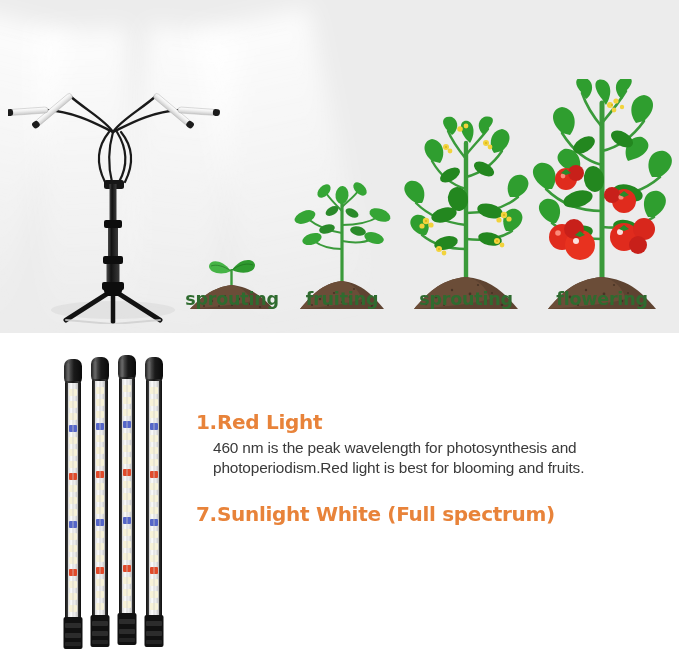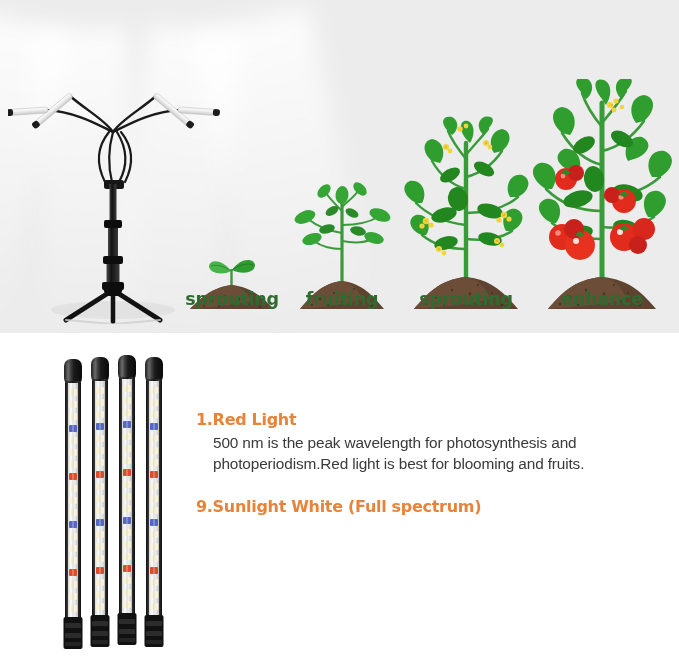--- a/index.html
+++ b/index.html
@@ -114,21 +114,21 @@
 
   .text-col {
     position: absolute;
     left: 196px;
     top: 78px;
     width: 462px;
   }
 
   .sec-title {
     font-family: "DejaVu Sans", "Liberation Sans", sans-serif;
-    font-size: 16px;
+    font-size: 20px;
     font-weight: bold;
     color: #e8833a;
     line-height: 1.15;
     margin: 0 0 4px 0;
     letter-spacing: -0.3px;
   }
   .sec-body {
     font-family: "Liberation Sans", sans-serif;
     font-size: 15.4px;
     color: #3a3a3a;
@@ -474,21 +474,21 @@
               <circle cx="94" cy="222" r="1.2"></circle>
             <circle cx="32" cy="225" r="1.2"></circle>
               <circle cx="112" cy="226" r="1.3"></circle>
             <circle cx="66" cy="223" r="1.2"></circle>
               <circle cx="50" cy="226" r="1.1"></circle>
             <circle cx="86" cy="206" r="1.1"></circle>
               <circle cx="100" cy="214" r="1"></circle>
           </g>
         </svg>
       </div>
-      <div class="stage-label" style="left:528px; width:148px;">enhance</div>
+      <div class="stage-label" style="left:528px; width:148px;">flowering</div>
 
     </div>
   </div>
 
   <div class="bottom-panel">
 
     <div class="bars-wrap">
       <svg width="125" height="300" viewBox="0 0 125 300">
         <defs>
           <linearGradient id="barbody" x1="0" y1="0" x2="1" y2="0">
@@ -555,23 +555,23 @@
         <use href="#ledbar" x="29" y="2" width="22" height="290"></use>
         <use href="#ledbar" x="56" y="0" width="22" height="290"></use>
         <use href="#ledbar" x="83" y="2" width="22" height="290"></use>
       </svg>
     </div>
 
     <div class="text-col">
 
       <div>
         <h2 class="sec-title">1.Red Light</h2>
-        <p class="sec-body">500 nm is the peak wavelength for photosynthesis and photoperiodism.Red light is best for blooming and fruits.</p>
+        <p class="sec-body">460 nm is the peak wavelength for photosynthesis and photoperiodism.Red light is best for blooming and fruits.</p>
       </div>
 
       <div class="sec-block-2">
-        <h2 class="sec-title">9.Sunlight White (Full spectrum)</h2>
+        <h2 class="sec-title">7.Sunlight White (Full spectrum)</h2>
       </div>
 
     </div>
   </div>
 
 </div>
 
 </body></html>

